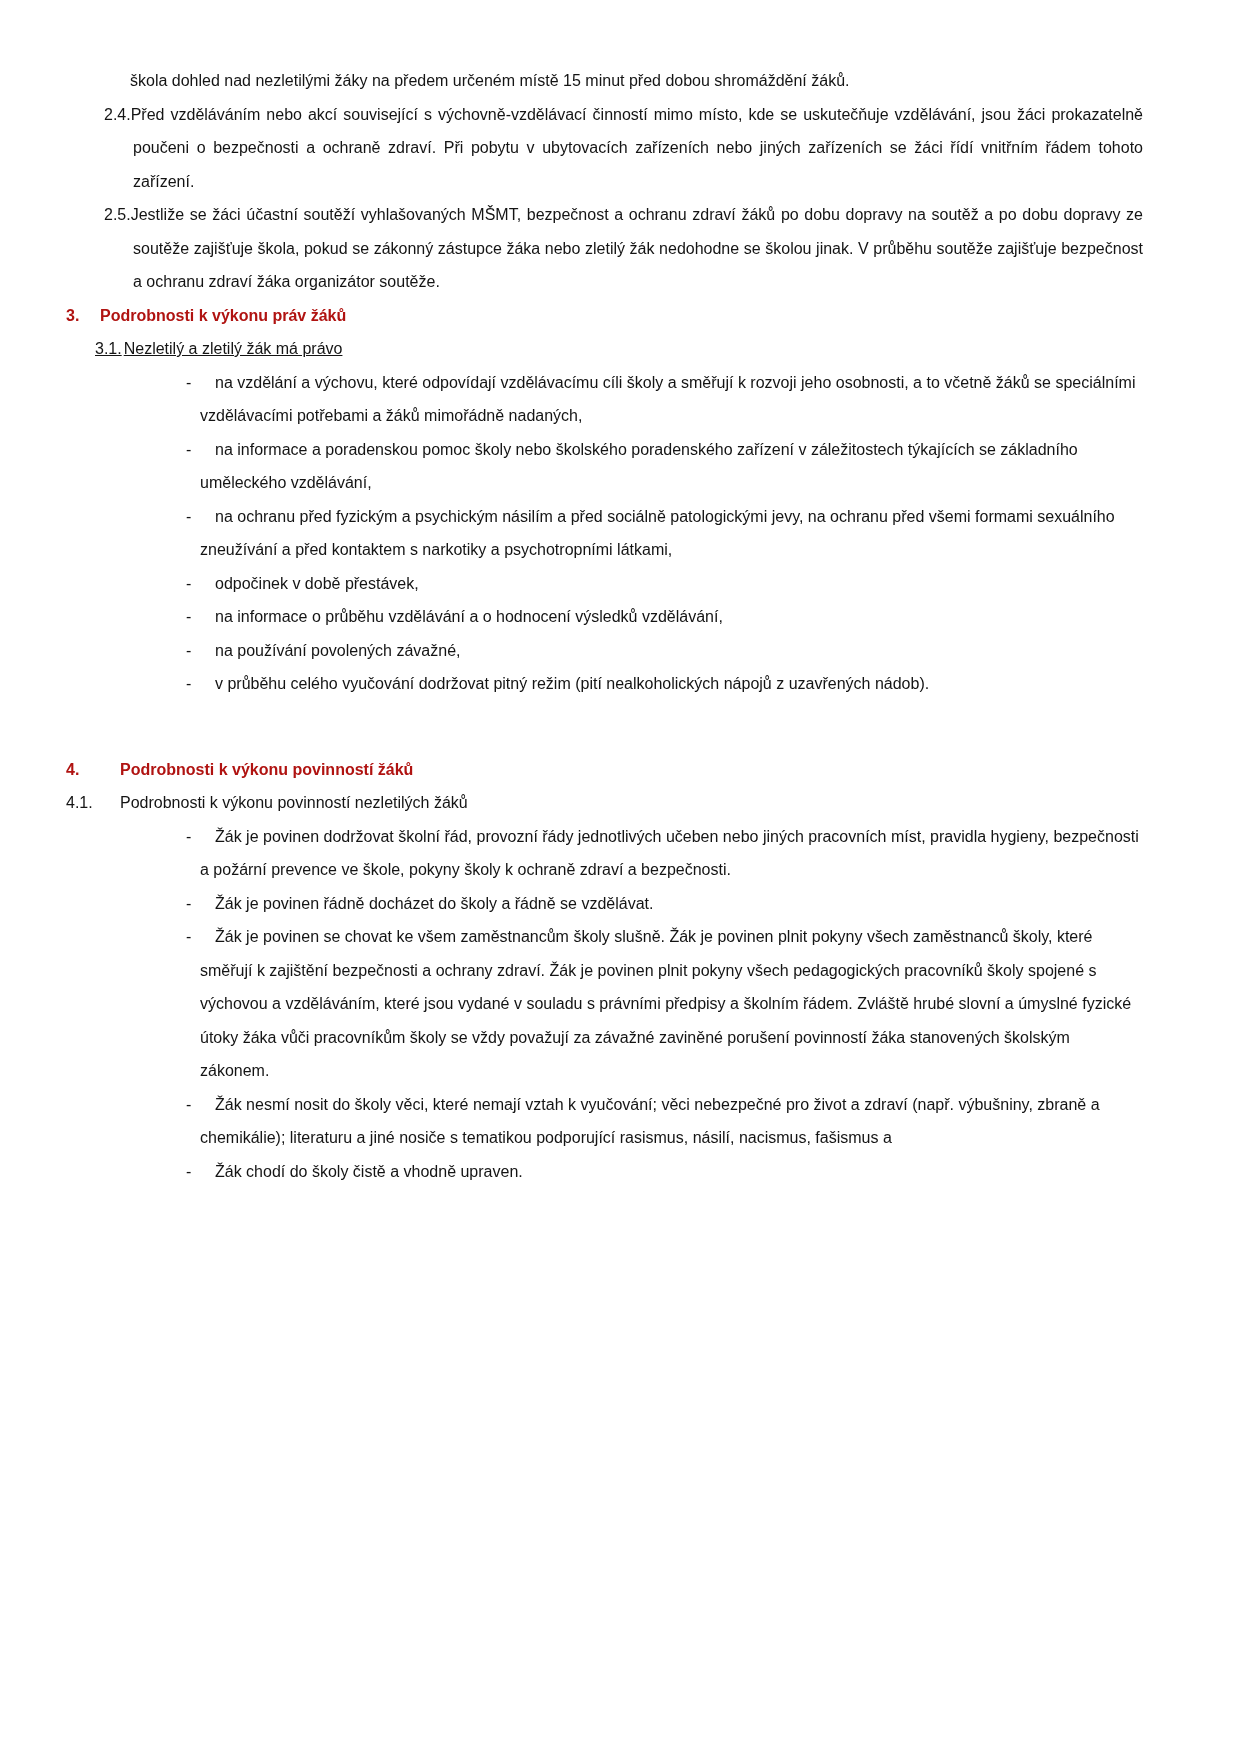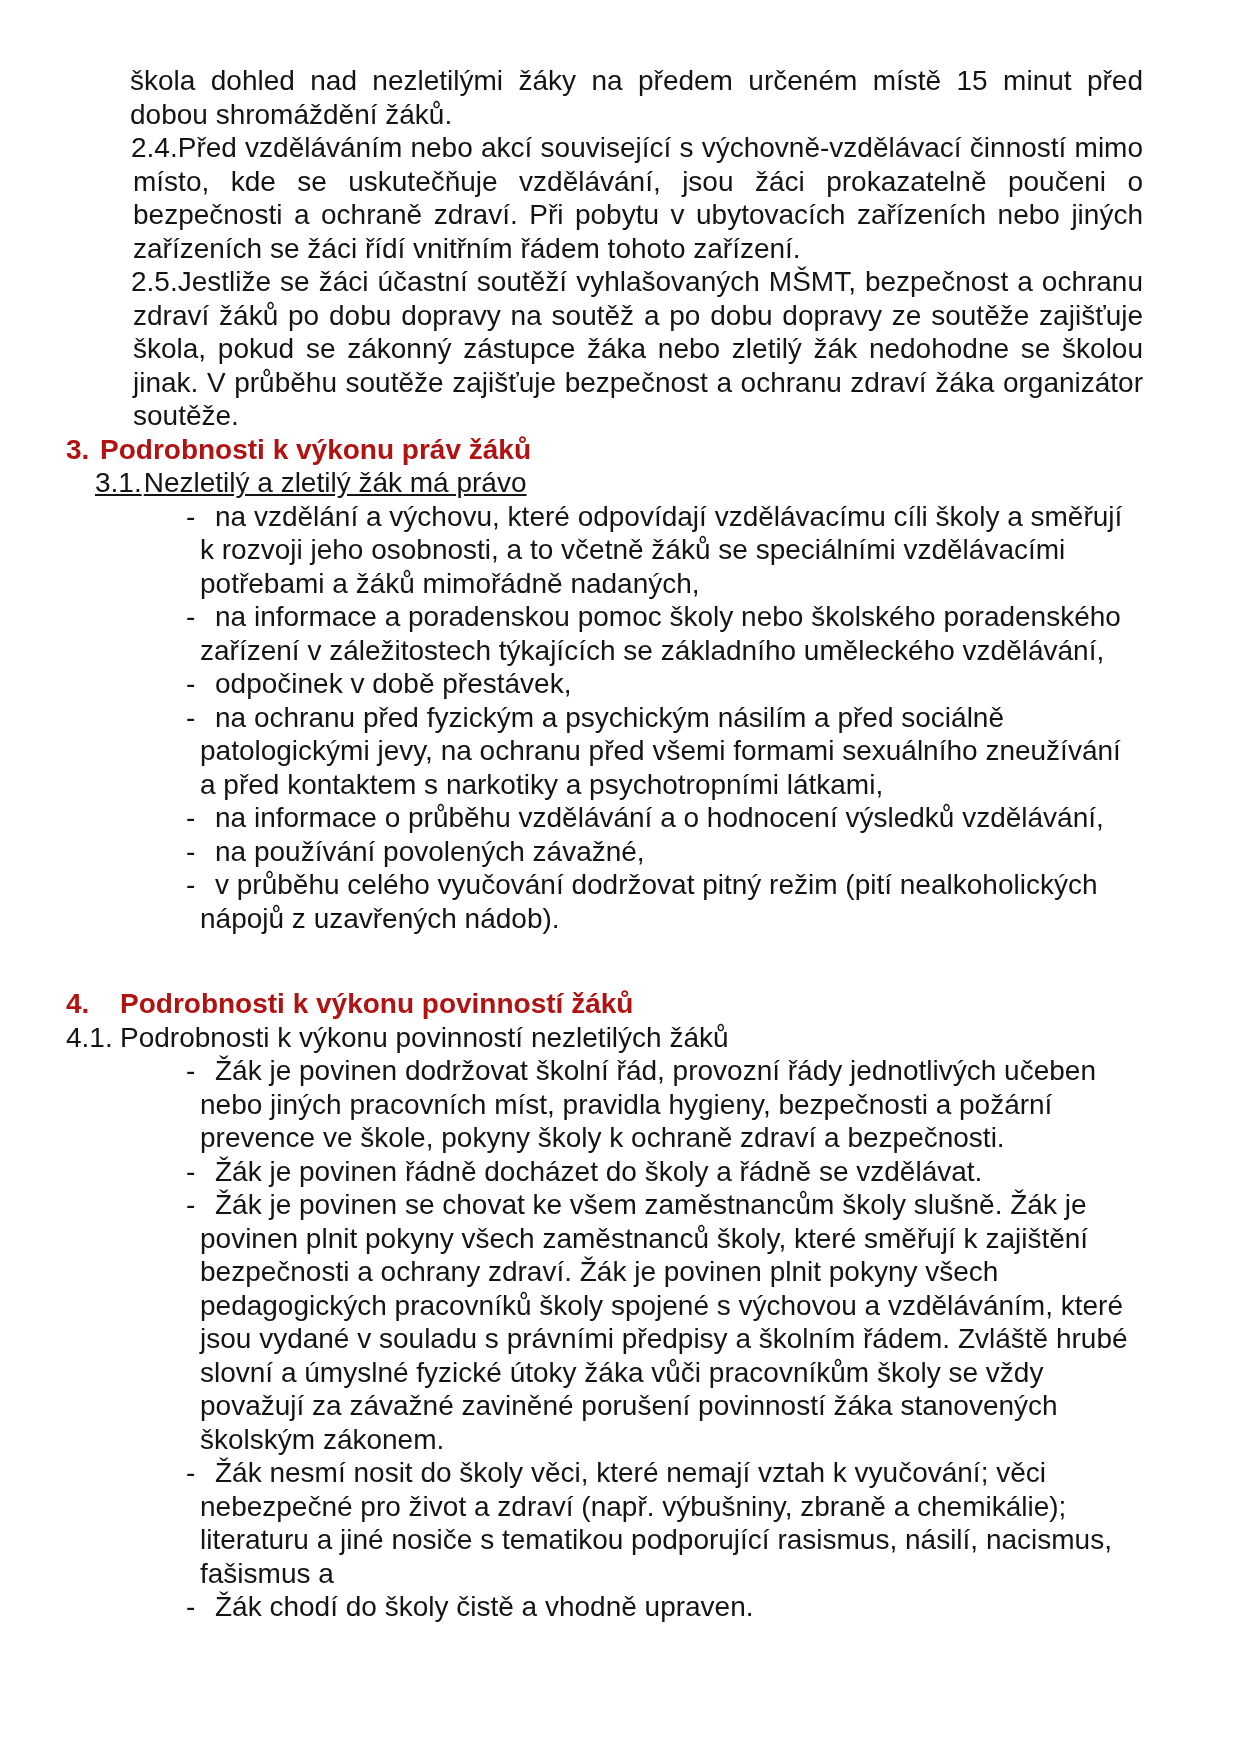--- a/index.html
+++ b/index.html
@@ -4,31 +4,31 @@
 <style>
   html,body{margin:0;padding:0;}
   body{
     width:1239px;height:1754px;background:#ffffff;
     font-family:"Liberation Sans",sans-serif;color:#141414;
     overflow:hidden;
   }
   .doc{
     position:absolute;top:0;left:0;width:1239px;height:1754px;
     padding:64px 96px 0 66px;box-sizing:border-box;
-    font-size:28px;line-height:33.5px;
+    font-size:16px;line-height:33.5px;
   }
   
   .cont-para{
     padding-left:64px;text-align:justify;
   }
   
   .num-para{
     padding-left:67px;text-indent:-29px;text-align:justify;
   }
-  .num-para .num{letter-spacing:0;margin-left:27px;}
+  .num-para .num{letter-spacing:0;}
   
   .sec-head{
     font-weight:bold;color:#b01311;
   }
   .sec-head .num{display:inline-block;}
   .sec-head.h3{}
   .sec-head.h3 .num{width:34px;}
   .sec-head.h4{margin-top:52px;}
   .sec-head.h4 .num{width:54px;}
   
@@ -61,23 +61,23 @@
   <div class="sec-head h3"><span class="num">3.</span><span>Podrobnosti k výkonu práv žáků</span></div>
 
   <div class="sub3"><span class="num">3.1.</span><span class="txt">Nezletilý a zletilý žák má právo</span></div>
 
   <div class="bullets">
 
       <div class="item">na vzdělání a výchovu, které odpovídají vzdělávacímu cíli školy a směřují k rozvoji jeho osobnosti, a to včetně žáků se speciálními vzdělávacími potřebami a žáků mimořádně nadaných,</div>
 
       <div class="item">na informace a poradenskou pomoc školy nebo školského poradenského zařízení v záležitostech týkajících se základního uměleckého vzdělávání,</div>
 
+      <div class="item">na ochranu před fyzickým a psychickým násilím a před sociálně patologickými jevy, na ochranu před všemi formami sexuálního zneužívání a před kontaktem s narkotiky a psychotropními látkami,</div>
+
       <div class="item">odpočinek v době přestávek,</div>
-
-      <div class="item">na ochranu před fyzickým a psychickým násilím a před sociálně patologickými jevy, na ochranu před všemi formami sexuálního zneužívání a před kontaktem s narkotiky a psychotropními látkami,</div>
 
       <div class="item">na informace o průběhu vzdělávání a o hodnocení výsledků vzdělávání,</div>
 
       <div class="item">na používání povolených závažné,</div>
 
       <div class="item">v průběhu celého vyučování dodržovat pitný režim (pití nealkoholických nápojů z uzavřených nádob).</div>
     </div>
 
   <div class="sec-head h4"><span class="num">4.</span><span>Podrobnosti k výkonu povinností žáků</span></div>
 

